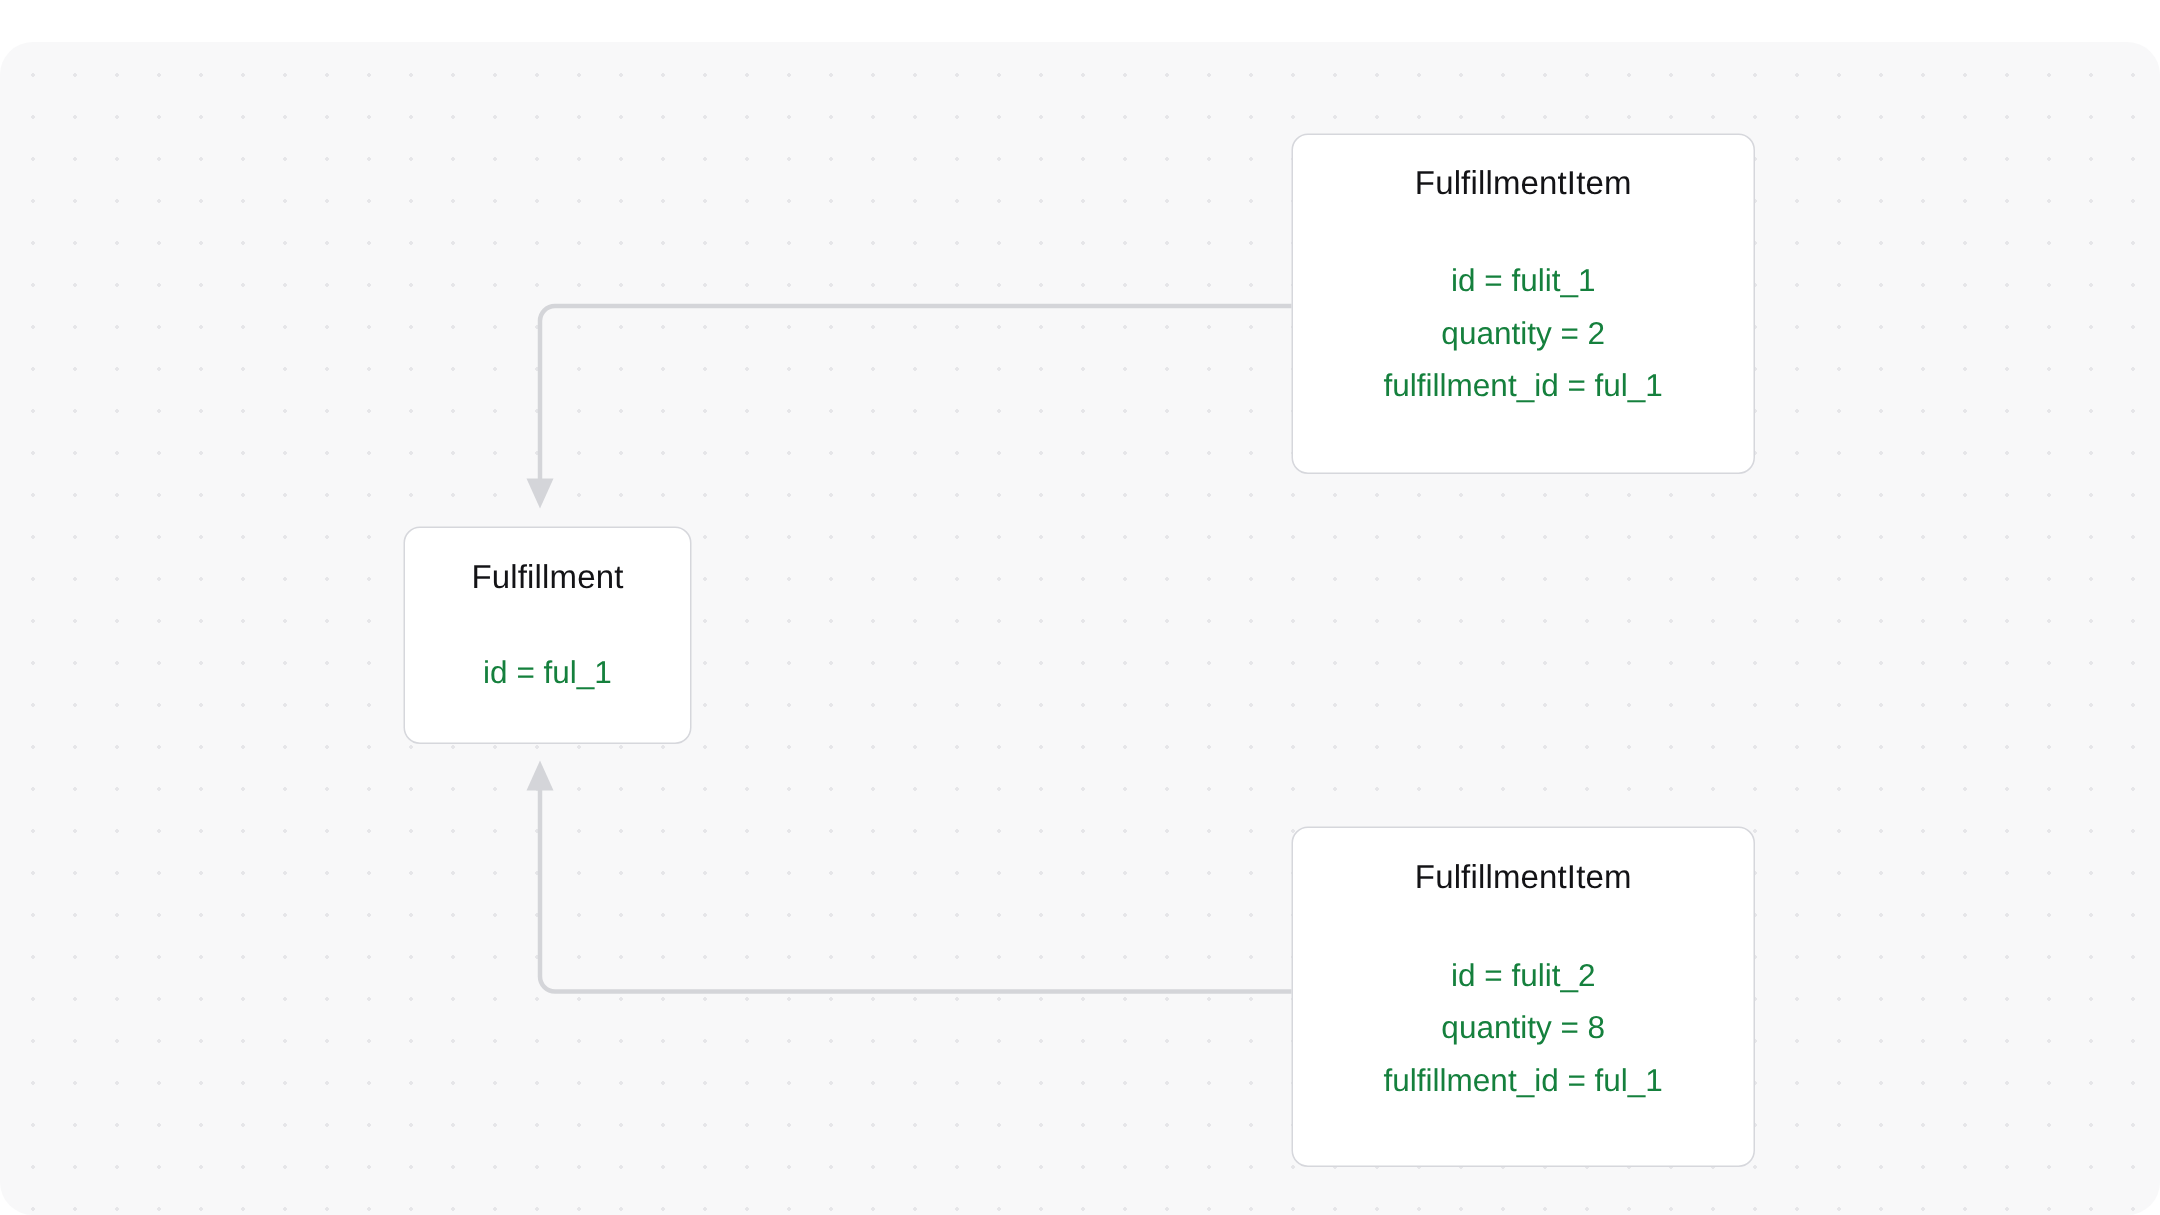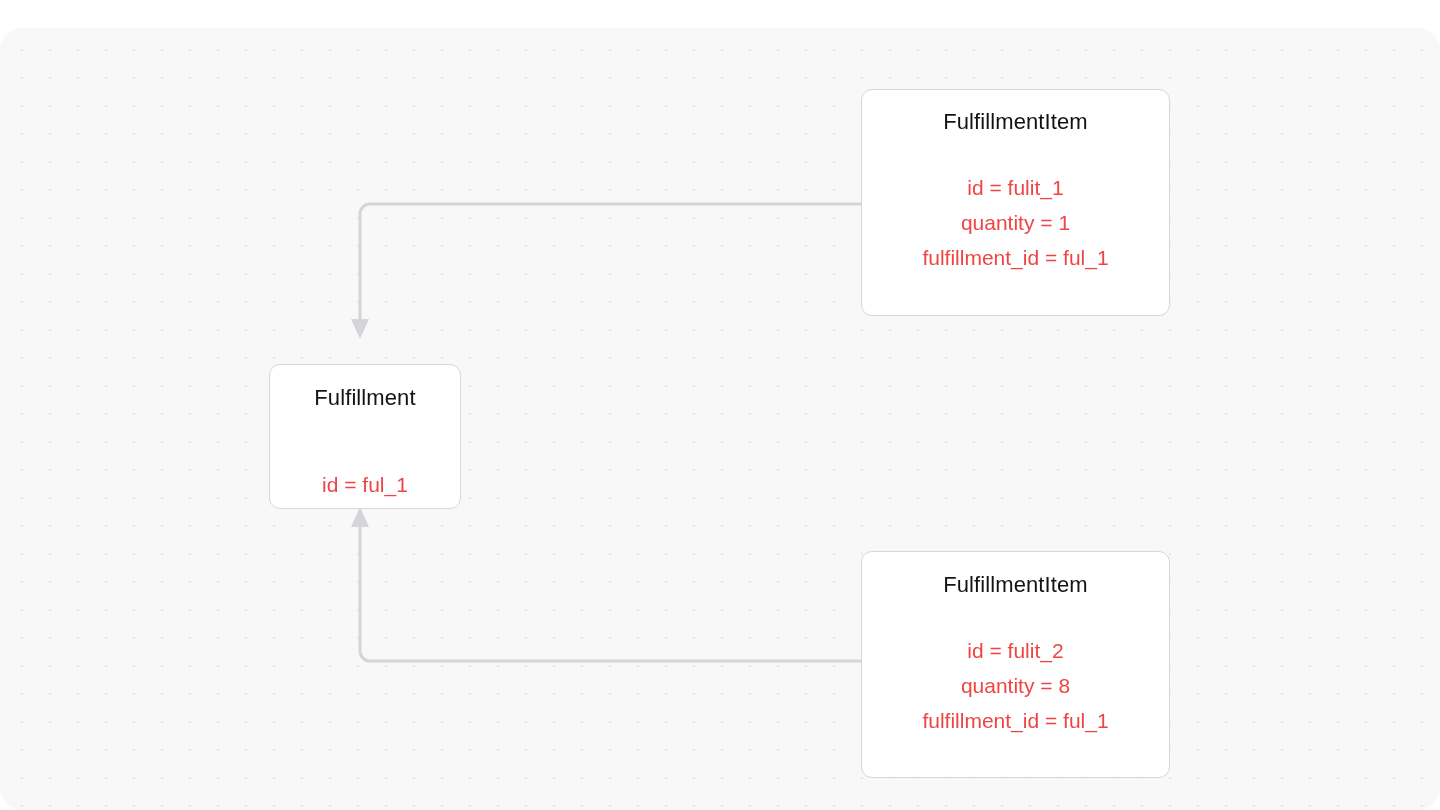--- a/index.html
+++ b/index.html
@@ -74,43 +74,42 @@
   .node-attrs {
     display: flex;
     flex-direction: column;
     align-items: center;
     gap: 5px;
   }
 
   .node-attr {
     font-size: 21px;
     font-weight: 400;
-    color: #ef4444;
+    color: #15803d;
     text-align: center;
     line-height: 1.42;
     white-space: nowrap;
   }
 
   
   #node-fulfillmentitem-top {
     left: 861px;
     top: 61px;
     width: 309px;
     height: 227px;
     padding-top: 19px;
   }
   #node-fulfillmentitem-top .node-attrs { margin-top: 38px; }
 
   #node-fulfillment {
     left: 269px;
-    top: 336px;
+    top: 323px;
     width: 192px;
     height: 145px;
     padding-top: 20px;
-    gap: 23px;
   }
   #node-fulfillment .node-attrs { margin-top: 36px; }
 
   #node-fulfillmentitem-bottom {
     left: 861px;
     top: 523px;
     width: 309px;
     height: 227px;
     padding-top: 20px;
   }
@@ -133,21 +132,21 @@
       <g>
         <path d="M 861 633 L 370 633 A 10 10 0 0 1 360 623 L 360 497" fill="none" stroke="#d4d5d9" stroke-width="3" stroke-linecap="butt" stroke-linejoin="round"></path>
         <polygon points="360,479 351,499 369,499" fill="#d4d5d9"></polygon>
       </g>
     </svg>
 
     <div class="node" id="node-fulfillmentitem-top">
       <div class="node-title">FulfillmentItem</div>
       <div class="node-attrs">
         <div class="node-attr">id = fulit_1</div>
-        <div class="node-attr">quantity = 1</div>
+        <div class="node-attr">quantity = 2</div>
         <div class="node-attr">fulfillment_id = ful_1</div>
       </div>
     </div>
 
     <div class="node" id="node-fulfillment">
       <div class="node-title">Fulfillment</div>
       <div class="node-attrs">
         <div class="node-attr">id = ful_1</div>
       </div>
     </div>

